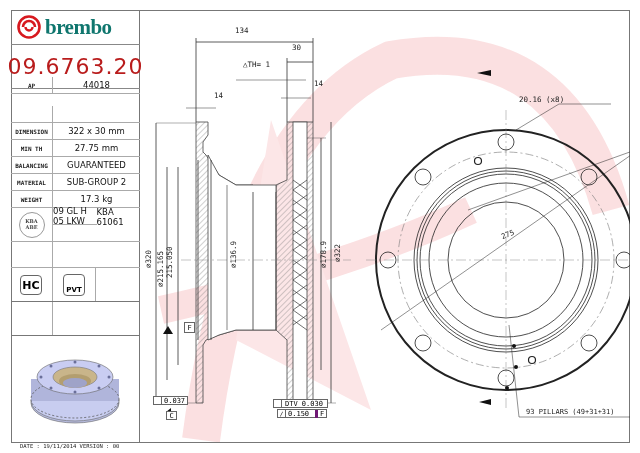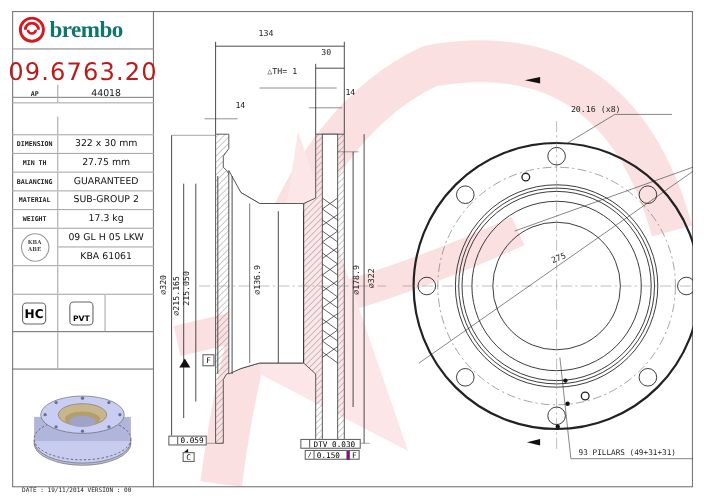--- a/index.html
+++ b/index.html
@@ -76,21 +76,21 @@
       <div class="v">17.3 kg</div>
     </div>
 
     <div class="row" style="top:198px;height:34px">
       <div class="k" style="border-right:1px solid #aaa">
         <div class="kba-circle">
           <span>KBA</span>
           <span>ABE</span>
         </div>
       </div>
-      <div style="flex:1;display:flex;flex-direction:column">
+      <div style="flex:1;display:flex;flex-direction:row">
         <div class="v" style="height:17px;border-bottom:1px solid #aaa">09 GL H 05 LKW</div>
         <div class="v" style="height:17px">KBA 61061</div>
       </div>
     </div>
 
     <div class="row" style="top:232px;height:26px">
       <div class="k"></div>
       <div class="v"></div>
     </div>
 
@@ -233,21 +233,21 @@
   <div class="dimtxt vtxt" style="left:229px;top:268px">∅136.9</div>
   <div class="dimtxt vtxt" style="left:319px;top:268px">∅178.9</div>
   <div class="dimtxt vtxt" style="left:333px;top:262px">∅322</div>
   <div class="dimtxt" style="left:519px;top:95px">20.16 (x8)</div>
   <div class="dimtxt" style="left:501px;top:230px;transform:rotate(-22deg)">275</div>
   <div class="dimtxt" style="left:526px;top:408px;font-size:7px">93 PILLARS (49+31+31)</div>
 
   <div class="box" style="left:184px;top:322px;width:11px;height:11px;justify-content:center">F</div>
   <div class="box" style="left:153px;top:396px;width:35px;height:9px">
     <span style="width:8px;border-right:1px solid #666;height:100%;display:inline-block"></span>
-    <span style="padding-left:2px">0.059</span>
+    <span style="padding-left:2px">0.037</span>
   </div>
   <div class="box" style="left:166px;top:411px;width:11px;height:9px;justify-content:center">C</div>
   <div class="box" style="left:273px;top:399px;width:55px;height:9px">
     <span style="width:8px;border-right:1px solid #666;height:100%;display:inline-block"></span>
     <span style="padding-left:3px">DTV 0.030</span>
   </div>
   <div class="box" style="left:277px;top:409px;width:50px;height:9px">
     <span style="width:8px;border-right:1px solid #666;height:100%;display:inline-flex;align-items:center;justify-content:center;font-size:6px">/</span>
     <span style="padding-left:2px;width:32px;border-right:3px solid #701a75">0.150</span>
     <span style="padding-left:2px">F</span>

